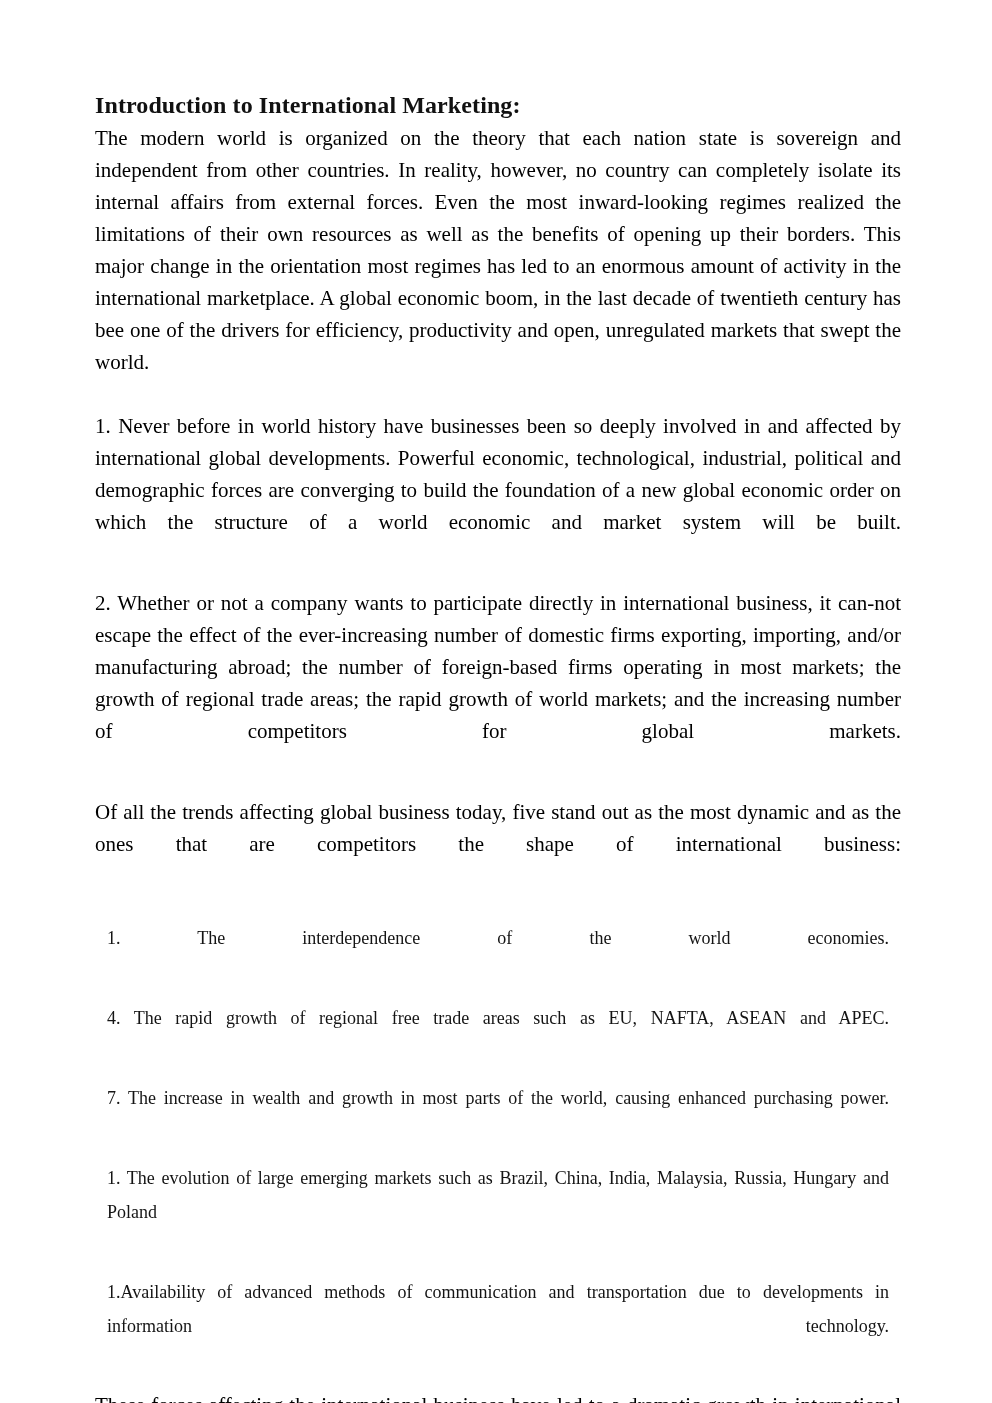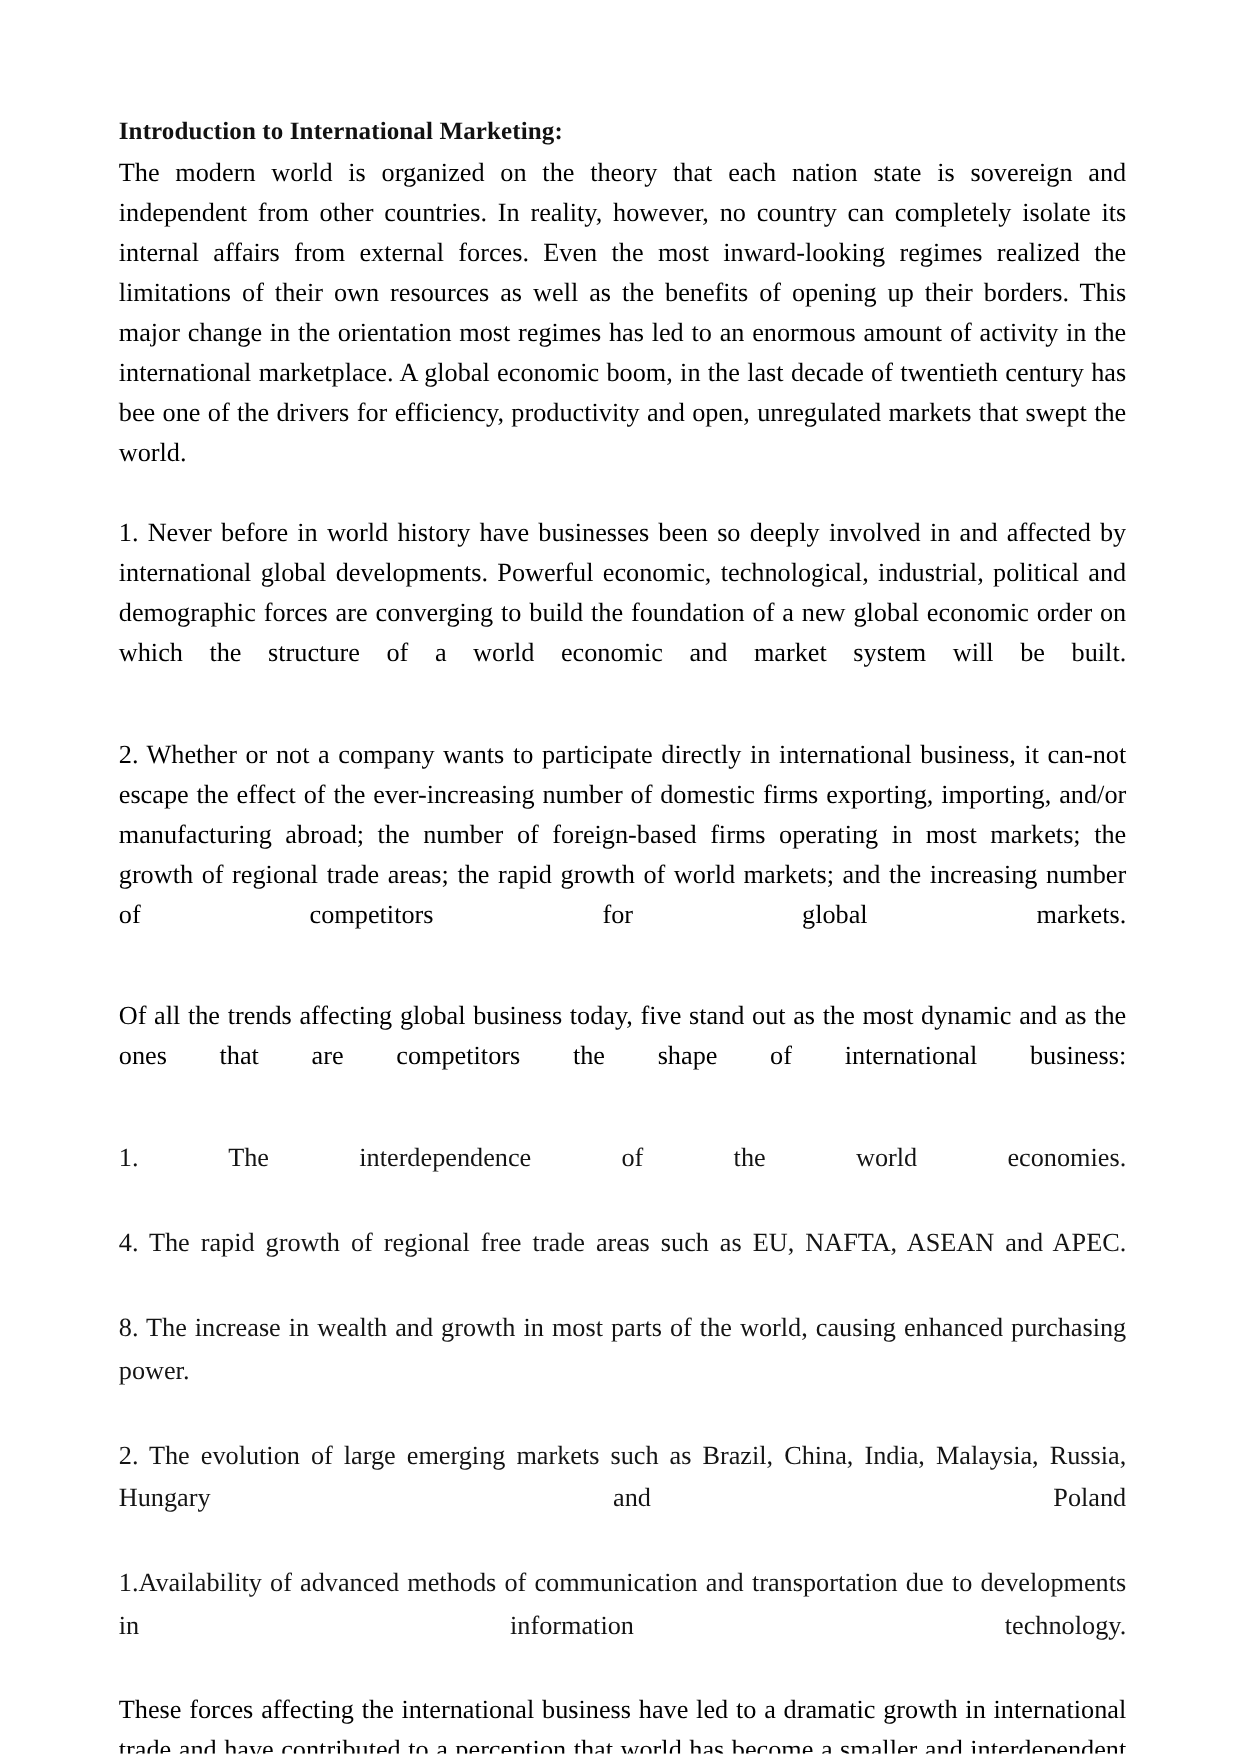--- a/index.html
+++ b/index.html
@@ -16,21 +16,21 @@
     box-sizing: border-box;
   }
   .content {
     position: absolute;
     left: 95px;
     top: 88px;
     width: 806px;
   }
   .doc-heading {
     font-family: "Liberation Serif", "DejaVu Serif", serif;
-    font-size: 20px;
+    font-size: 24px;
     font-weight: bold;
     color: #111111;
     line-height: 34px;
     margin: 0;
     text-align: left;
     letter-spacing: 0.1px;
   }
   .para {
     font-family: Liberation Serif, serif;
     font-size: 21px;
@@ -47,24 +47,24 @@
   .para:after {
     content: "";
     display: inline-block;
     width: 100%;
   }
   .block-gap {
     height: 17px;
   }
   .list-item {
     font-family: "Liberation Serif", "DejaVu Serif", serif;
-    font-size: 21px;
+    font-size: 18px;
     color: #141414;
     line-height: 34px;
-    margin: 0;
+    margin: 12px;
     text-align: justify;
     text-justify: inter-word;
   }
   .list-item:after {
     content: "";
     display: inline-block;
     width: 100%;
   }
 </style>
 </head>
@@ -85,21 +85,21 @@
 
     <div class="block-gap"></div>
 
     <p class="para">Of all the trends affecting global business today, five stand out as the most dynamic and as the ones that are competitors the shape of international business:</p>
 
     <div class="block-gap"></div>
 
     <div>
       <p class="list-item">1. The interdependence of the world economies.</p>
       <p class="list-item">4. The rapid growth of regional free trade areas such as EU, NAFTA, ASEAN and APEC.</p>
-      <p class="list-item">8. The increase in wealth and growth in most parts of the world, causing enhanced purchasing power.</p>
-      <p class="list-item">2. The evolution of large emerging markets such as Brazil, China, India, Malaysia, Russia, Hungary and Poland</p>
+      <p class="list-item">7. The increase in wealth and growth in most parts of the world, causing enhanced purchasing power.</p>
+      <p class="list-item">1. The evolution of large emerging markets such as Brazil, China, India, Malaysia, Russia, Hungary and Poland</p>
       <p class="list-item">1.Availability of advanced methods of communication and transportation due to developments in information technology.</p>
     </div>
 
     <p class="para">These forces affecting the international business have led to a dramatic growth in international trade and have contributed to a perception that world has become a smaller and interdependent place.</p>
 
   </div>
 </div>
 
 </body></html>

